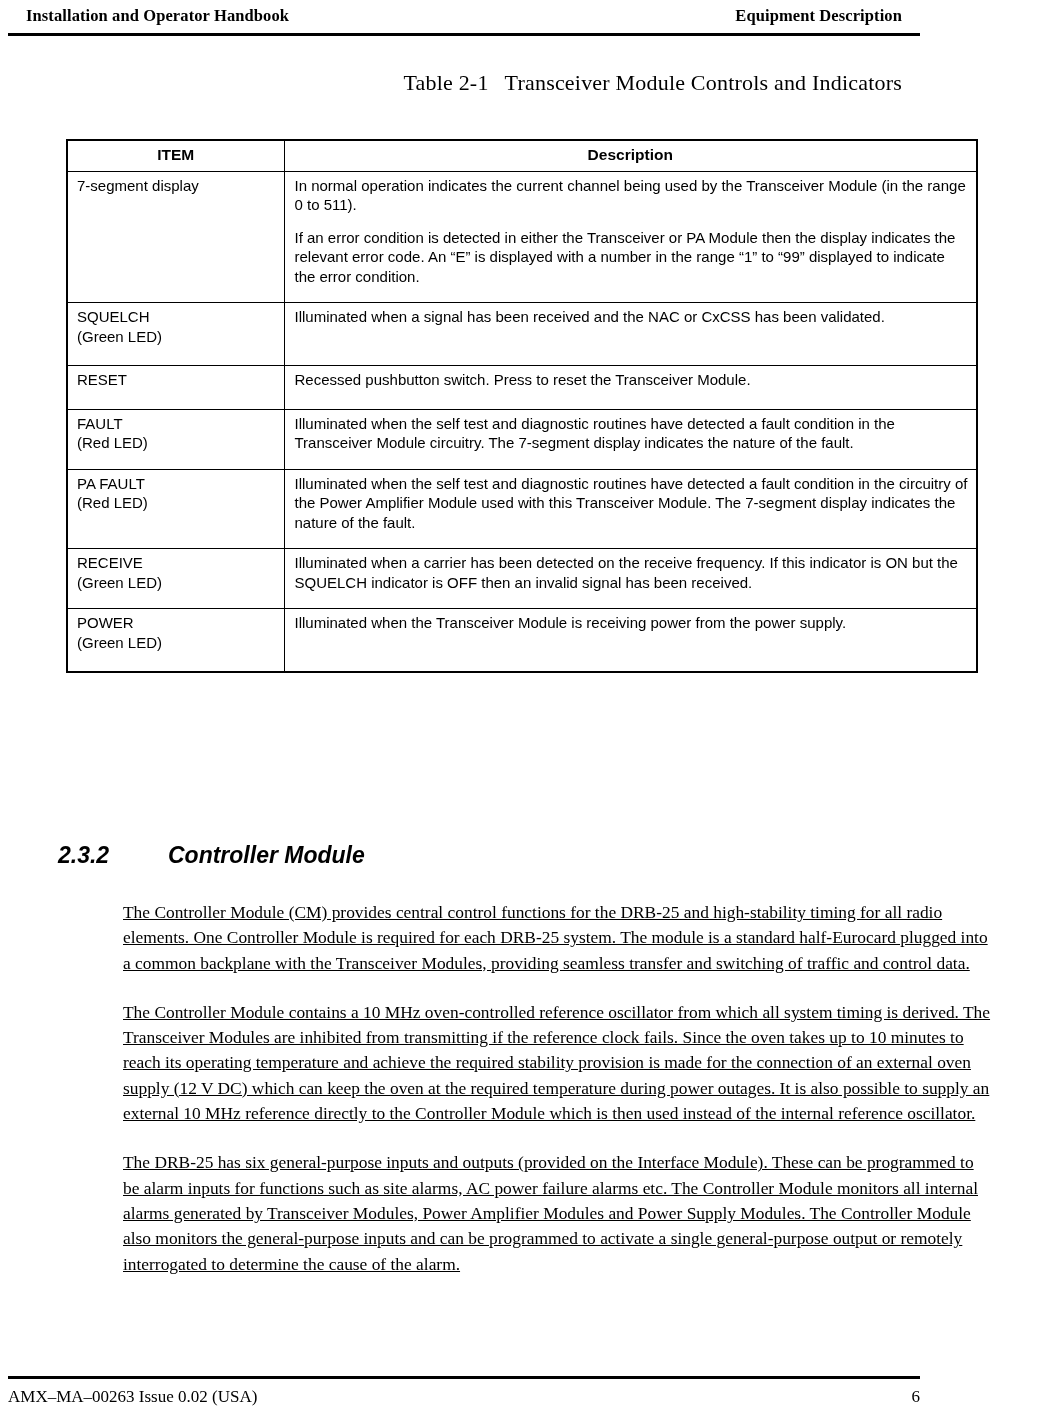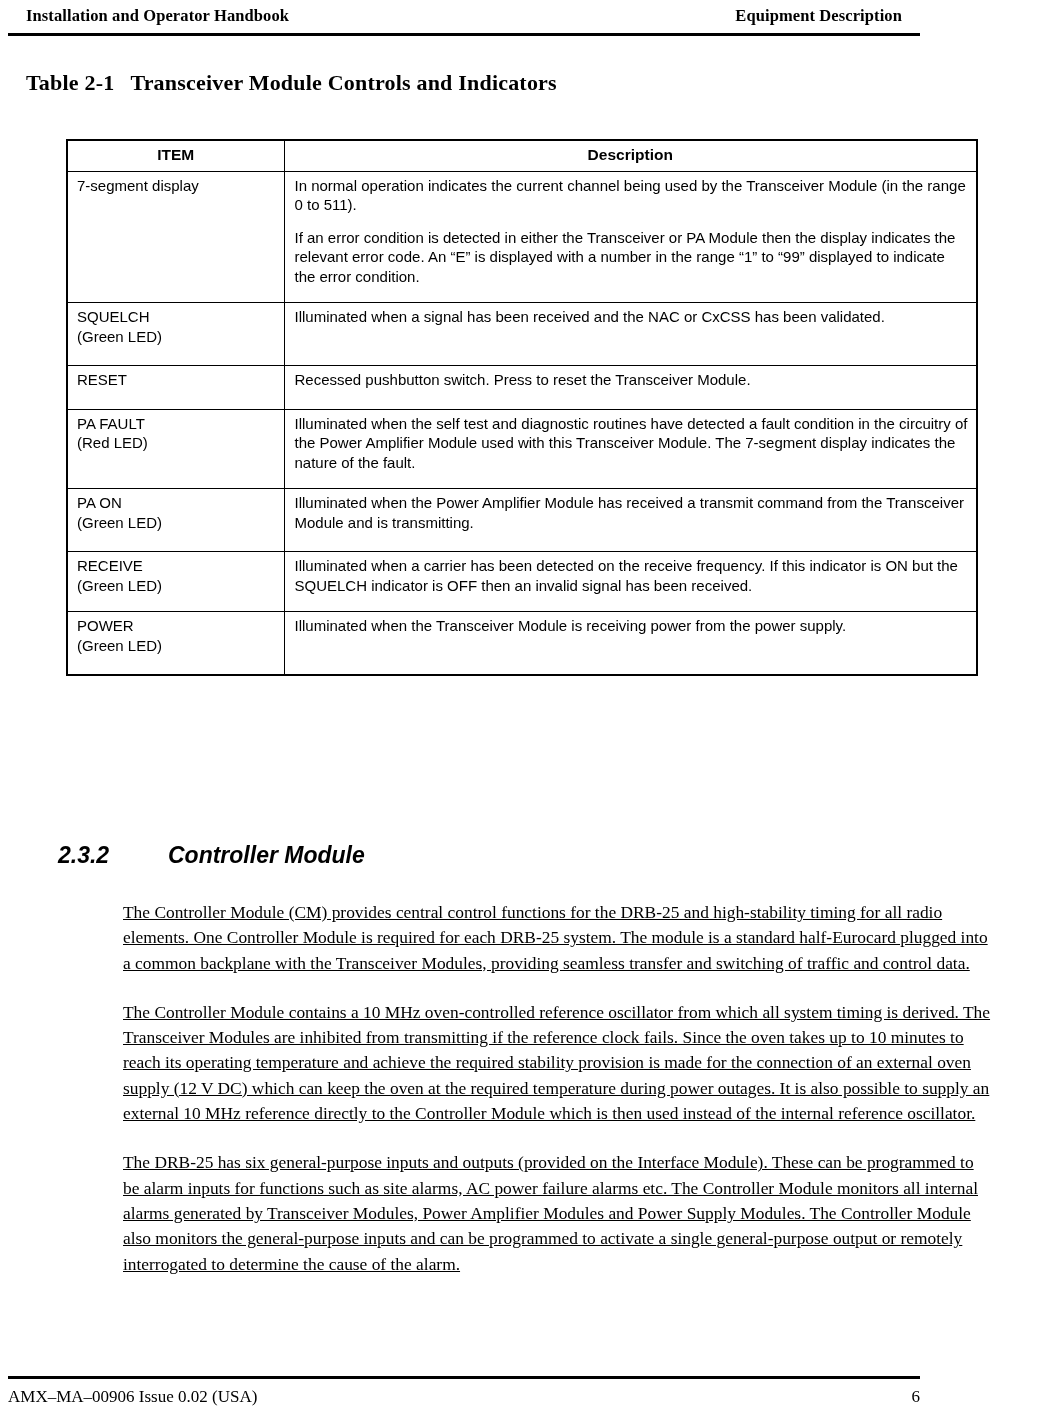--- a/index.html
+++ b/index.html
@@ -49,23 +49,23 @@
     height: 3px;
     background: #000;
   }
 
   
   .table-title {
     position: absolute;
     left: 26px;
     right: 26px;
     top: 69px;
-    text-align: left;
-    font-family: "Liberation Serif", "DejaVu Serif", serif;
-    font-weight: bold;
+    text-align: right;
+    font-family: "Liberation Serif", "DejaVu Serif", serif;
+    font-weight: normal;
     font-size: 22px;
     line-height: 28px;
     letter-spacing: 0.2px;
   }
   .table-title .tt-gap { display: inline-block; width: 16px; }
 
   
   .tbl-wrap {
     position: absolute;
     left: 66px;
@@ -206,31 +206,31 @@
               <p>Illuminated when a signal has been received and the NAC or CxCSS has been validated.</p>
             </td>
           </tr>
           <tr>
             <td class="item">RESET</td>
             <td class="desc">
               <p>Recessed pushbutton switch.  Press to reset the Transceiver Module.</p>
             </td>
           </tr>
           <tr class="pad">
+            <td class="item">FAULT
+(Red LED)</td>
+            <td class="desc">
+              <p>Illuminated when the self test and diagnostic routines have detected a fault condition in the Transceiver Module circuitry.  The 7-segment display indicates the nature of the fault.</p>
+            </td>
+          </tr>
+          <tr class="pad">
             <td class="item">PA FAULT
 (Red LED)</td>
             <td class="desc">
               <p>Illuminated when the self test and diagnostic routines have detected a fault condition in the circuitry of the Power Amplifier Module used with this Transceiver Module.  The 7-segment display indicates the nature of the fault.</p>
-            </td>
-          </tr>
-          <tr>
-            <td class="item">PA ON
-(Green LED)</td>
-            <td class="desc">
-              <p>Illuminated when the Power Amplifier Module has received a transmit command from the Transceiver Module and is transmitting.</p>
             </td>
           </tr>
           <tr class="pad">
             <td class="item">RECEIVE
 (Green LED)</td>
             <td class="desc">
               <p>Illuminated when a carrier has been detected on the receive frequency. If this indicator is ON but the SQUELCH indicator is OFF then an invalid signal has been received.</p>
             </td>
           </tr>
           <tr>
@@ -250,17 +250,17 @@
   </div>
 
   <div class="body-copy" id="body-copy">
       <p>The Controller Module (CM) provides central control functions for the DRB-25 and high-stability timing for all radio elements. One Controller Module is required for each DRB-25 system.  The module is a standard half-Eurocard plugged into a common backplane with the Transceiver Modules, providing seamless transfer and switching of traffic and control data.</p>
       <p>The Controller Module contains a 10 MHz oven-controlled reference oscillator from which all system timing is derived.  The Transceiver Modules are inhibited from transmitting if the reference clock fails.  Since the oven takes up to 10 minutes to reach its operating temperature and achieve the required stability provision is made for the connection of an external oven supply (12 V DC) which can keep the oven at the required temperature during power outages.  It is also possible to supply an external 10 MHz reference directly to the Controller Module which is then used instead of the internal reference oscillator.</p>
       <p>The DRB-25 has six general-purpose inputs and outputs (provided on the Interface Module).  These can be programmed to be alarm inputs for functions such as site alarms, AC power failure alarms etc.  The Controller Module monitors all internal alarms generated by Transceiver Modules, Power Amplifier Modules and Power Supply Modules. The Controller Module also monitors the general-purpose inputs and can be programmed to activate a single general-purpose output or remotely interrogated to determine the cause of the alarm.</p>
     </div>
 
   <div class="footer-rule"></div>
   <div class="page-footer">
-    <span>AMX–MA–00906 Issue 0.02 (USA)</span>
+    <span>AMX–MA–00263 Issue 0.02 (USA)</span>
     <span>6</span>
   </div>
 
 </div>
 
 </body></html>

